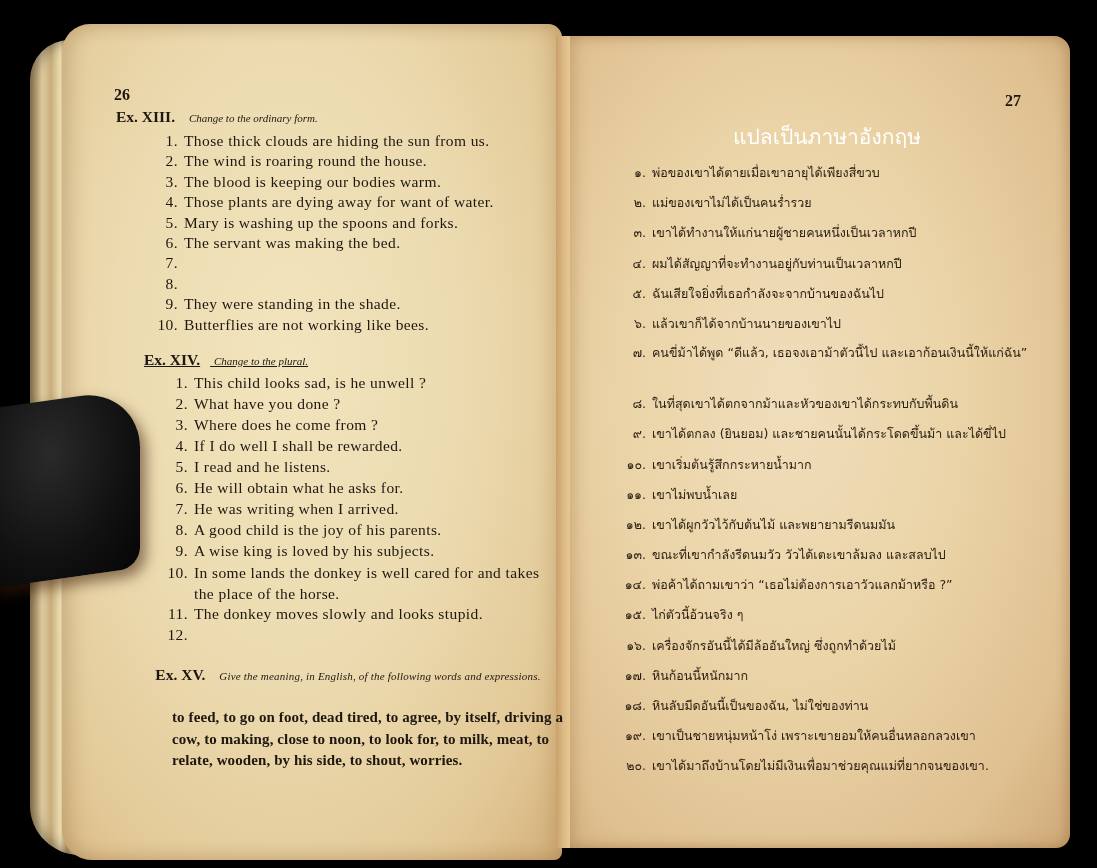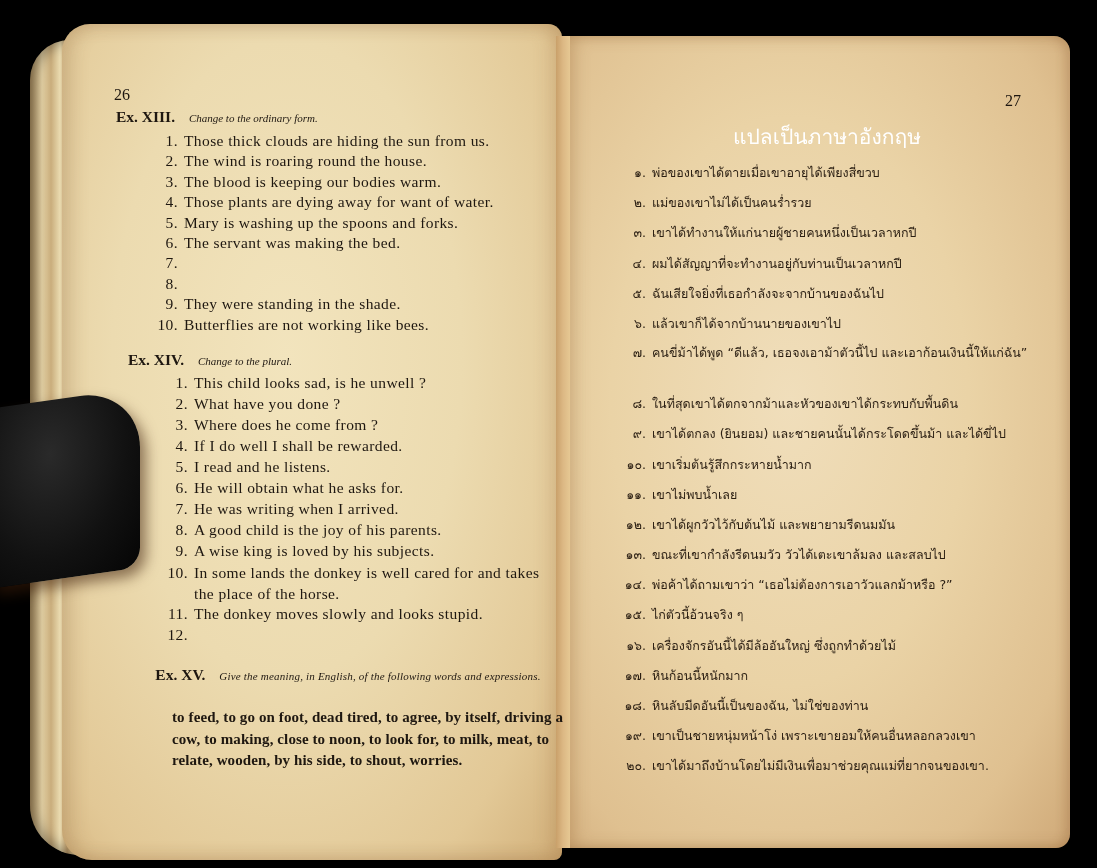--- a/index.html
+++ b/index.html
@@ -63,39 +63,40 @@
       background: radial-gradient(ellipse at 40% 30%, #2a2a2a 0%, #111 60%, #050505 100%);
       border-radius: 0 60px 20px 0;
       transform: skewY(-8deg);
       box-shadow: 6px 8px 14px rgba(60,30,10,0.55);
     }
 
     
     .page-num {
       position: absolute;
       font-size: 16px;
+      font-weight: bold;
     }
     .page-num.left { left: 114px; top: 86px; }
     .page-num.right { left: 1005px; top: 92px; }
 
     .ex-heading {
       position: absolute;
       font-size: 15.5px;
       white-space: nowrap;
     }
     .ex-heading .ex-label {
       font-weight: bold;
       margin-right: 10px;
     }
     .ex-heading .ex-instr {
       font-style: italic;
       font-size: 11px;
     }
     .ex13-heading { left: 116px; top: 108px; }
-    .ex14-heading { left: 128px; top: 351px; }
+    .ex14-heading { left: 144px; top: 351px; text-decoration: underline; }
     .ex15-heading { left: 133px; top: 665px; width: 430px; white-space: normal; line-height: 19px; text-align: center; }
     .ex15-heading .ex-instr { letter-spacing: 0.2px; }
 
     .ex-list {
       position: absolute;
       margin: 0;
       padding: 0;
       list-style: none;
       font-size: 15.5px;
       letter-spacing: 0.4px;

